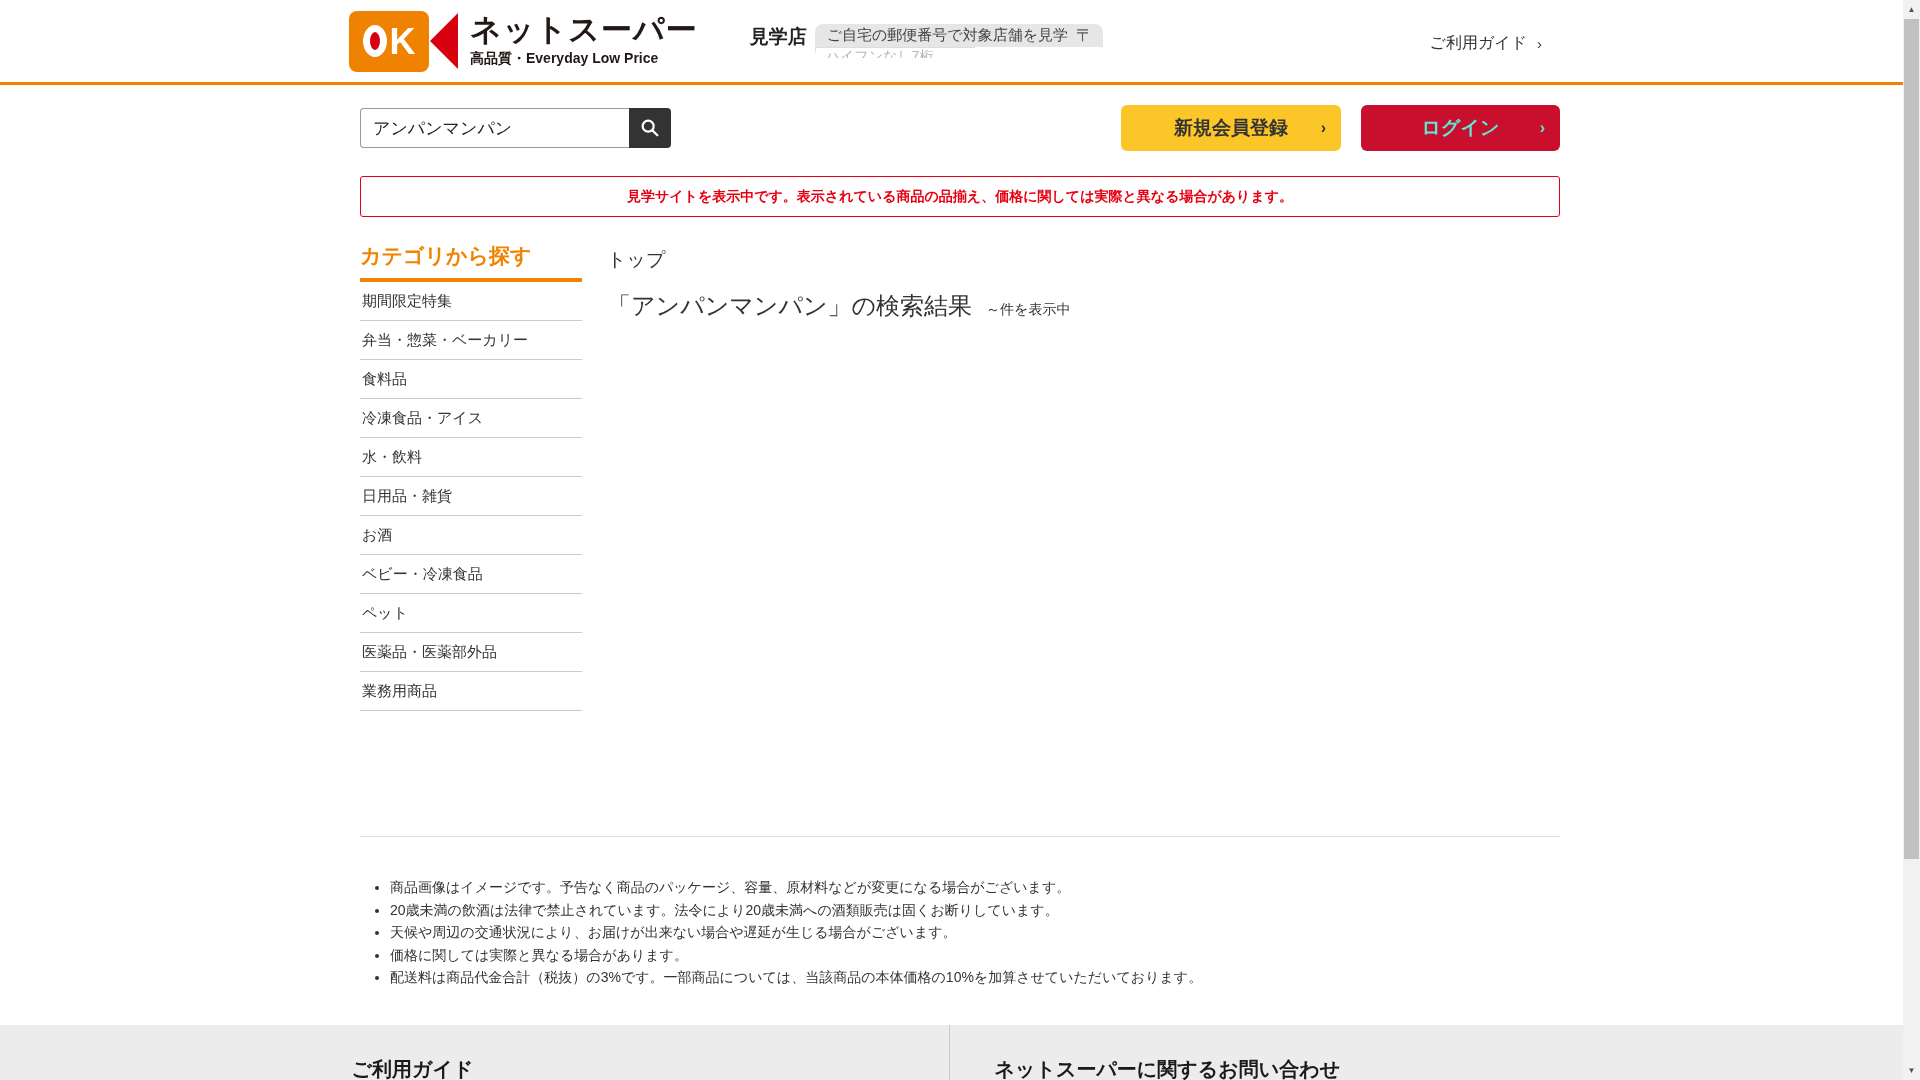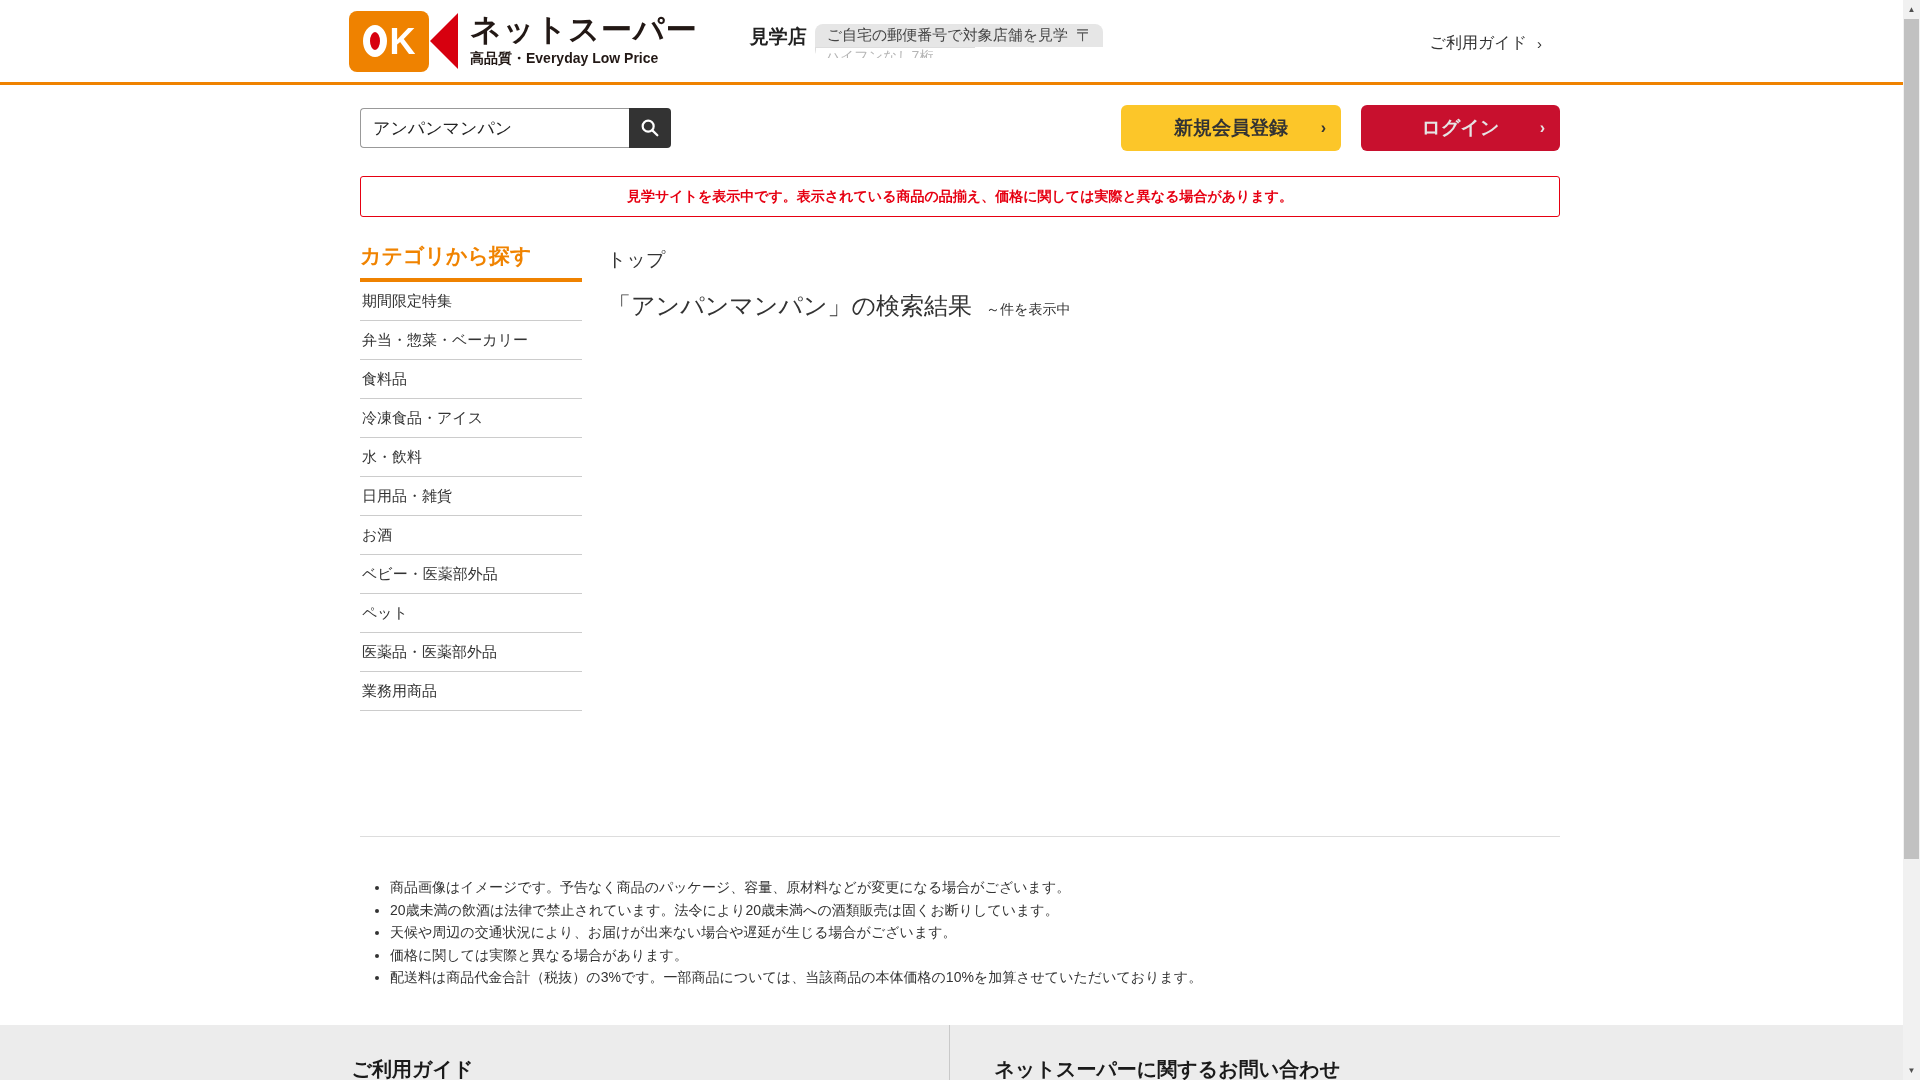--- a/index.html
+++ b/index.html
@@ -45,21 +45,21 @@
   .searchbox { display:flex; height:40px; width:311px; }
   .search-input { flex:1; border:1px solid #999; border-right:none; border-radius:4px 0 0 4px;
     padding:0 12px; font-size:17px; color:#222; outline:none; }
   .search-btn { width:42px; background:#333; border:none; border-radius:0 4px 4px 0;
     display:flex; align-items:center; justify-content:center; cursor:pointer; }
   .auth { position:absolute; right:0; top:1px; display:flex; gap:20px; }
   .btn { height:46px; border:none; border-radius:6px; font-weight:bold; font-size:19px;
     display:flex; align-items:center; justify-content:center; position:relative; cursor:pointer; }
   .btn .chev { position:absolute; right:15px; font-size:16px; font-weight:bold; }
   .btn-register { width:220px; background:#fcc629; color:#333; }
-  .btn-login { width:199px; background:#c8102e; color:#e5e5e5; }
+  .btn-login { width:199px; background:#c8102e; color:#5eead4; }
 
   
   .notice { margin-top:24px; height:41px; border:1px solid #e60012; border-radius:3px;
     display:flex; align-items:center; justify-content:center;
     font-size:14px; font-weight:bold; color:#e60012; background:#fff; }
 
   
   .main { margin-top:26px; display:flex; align-items:flex-start; min-height:593px; }
   .sidebar { width:222px; flex:none; }
   .side-heading { font-size:21px; font-weight:bold; color:#f08300; line-height:26px; }
@@ -167,21 +167,21 @@
     <div class="side-heading">カテゴリから探す</div>
     <div class="side-bar-line"></div>
     <ul class="cat-list">
       <li>期間限定特集</li>
       <li>弁当・惣菜・ベーカリー</li>
       <li>食料品</li>
       <li>冷凍食品・アイス</li>
       <li>水・飲料</li>
       <li>日用品・雑貨</li>
       <li>お酒</li>
-      <li>ベビー・医薬部外品</li>
+      <li>ベビー・冷凍食品</li>
       <li>ペット</li>
       <li>医薬品・医薬部外品</li>
       <li>業務用商品</li>
     </ul>
   </aside>
 
   <section class="content">
     <div class="breadcrumb">トップ</div>
     <h1 class="result-title">
       <span>「アンパンマンパン」の検索結果</span><span class="result-count">～件を表示中</span>

